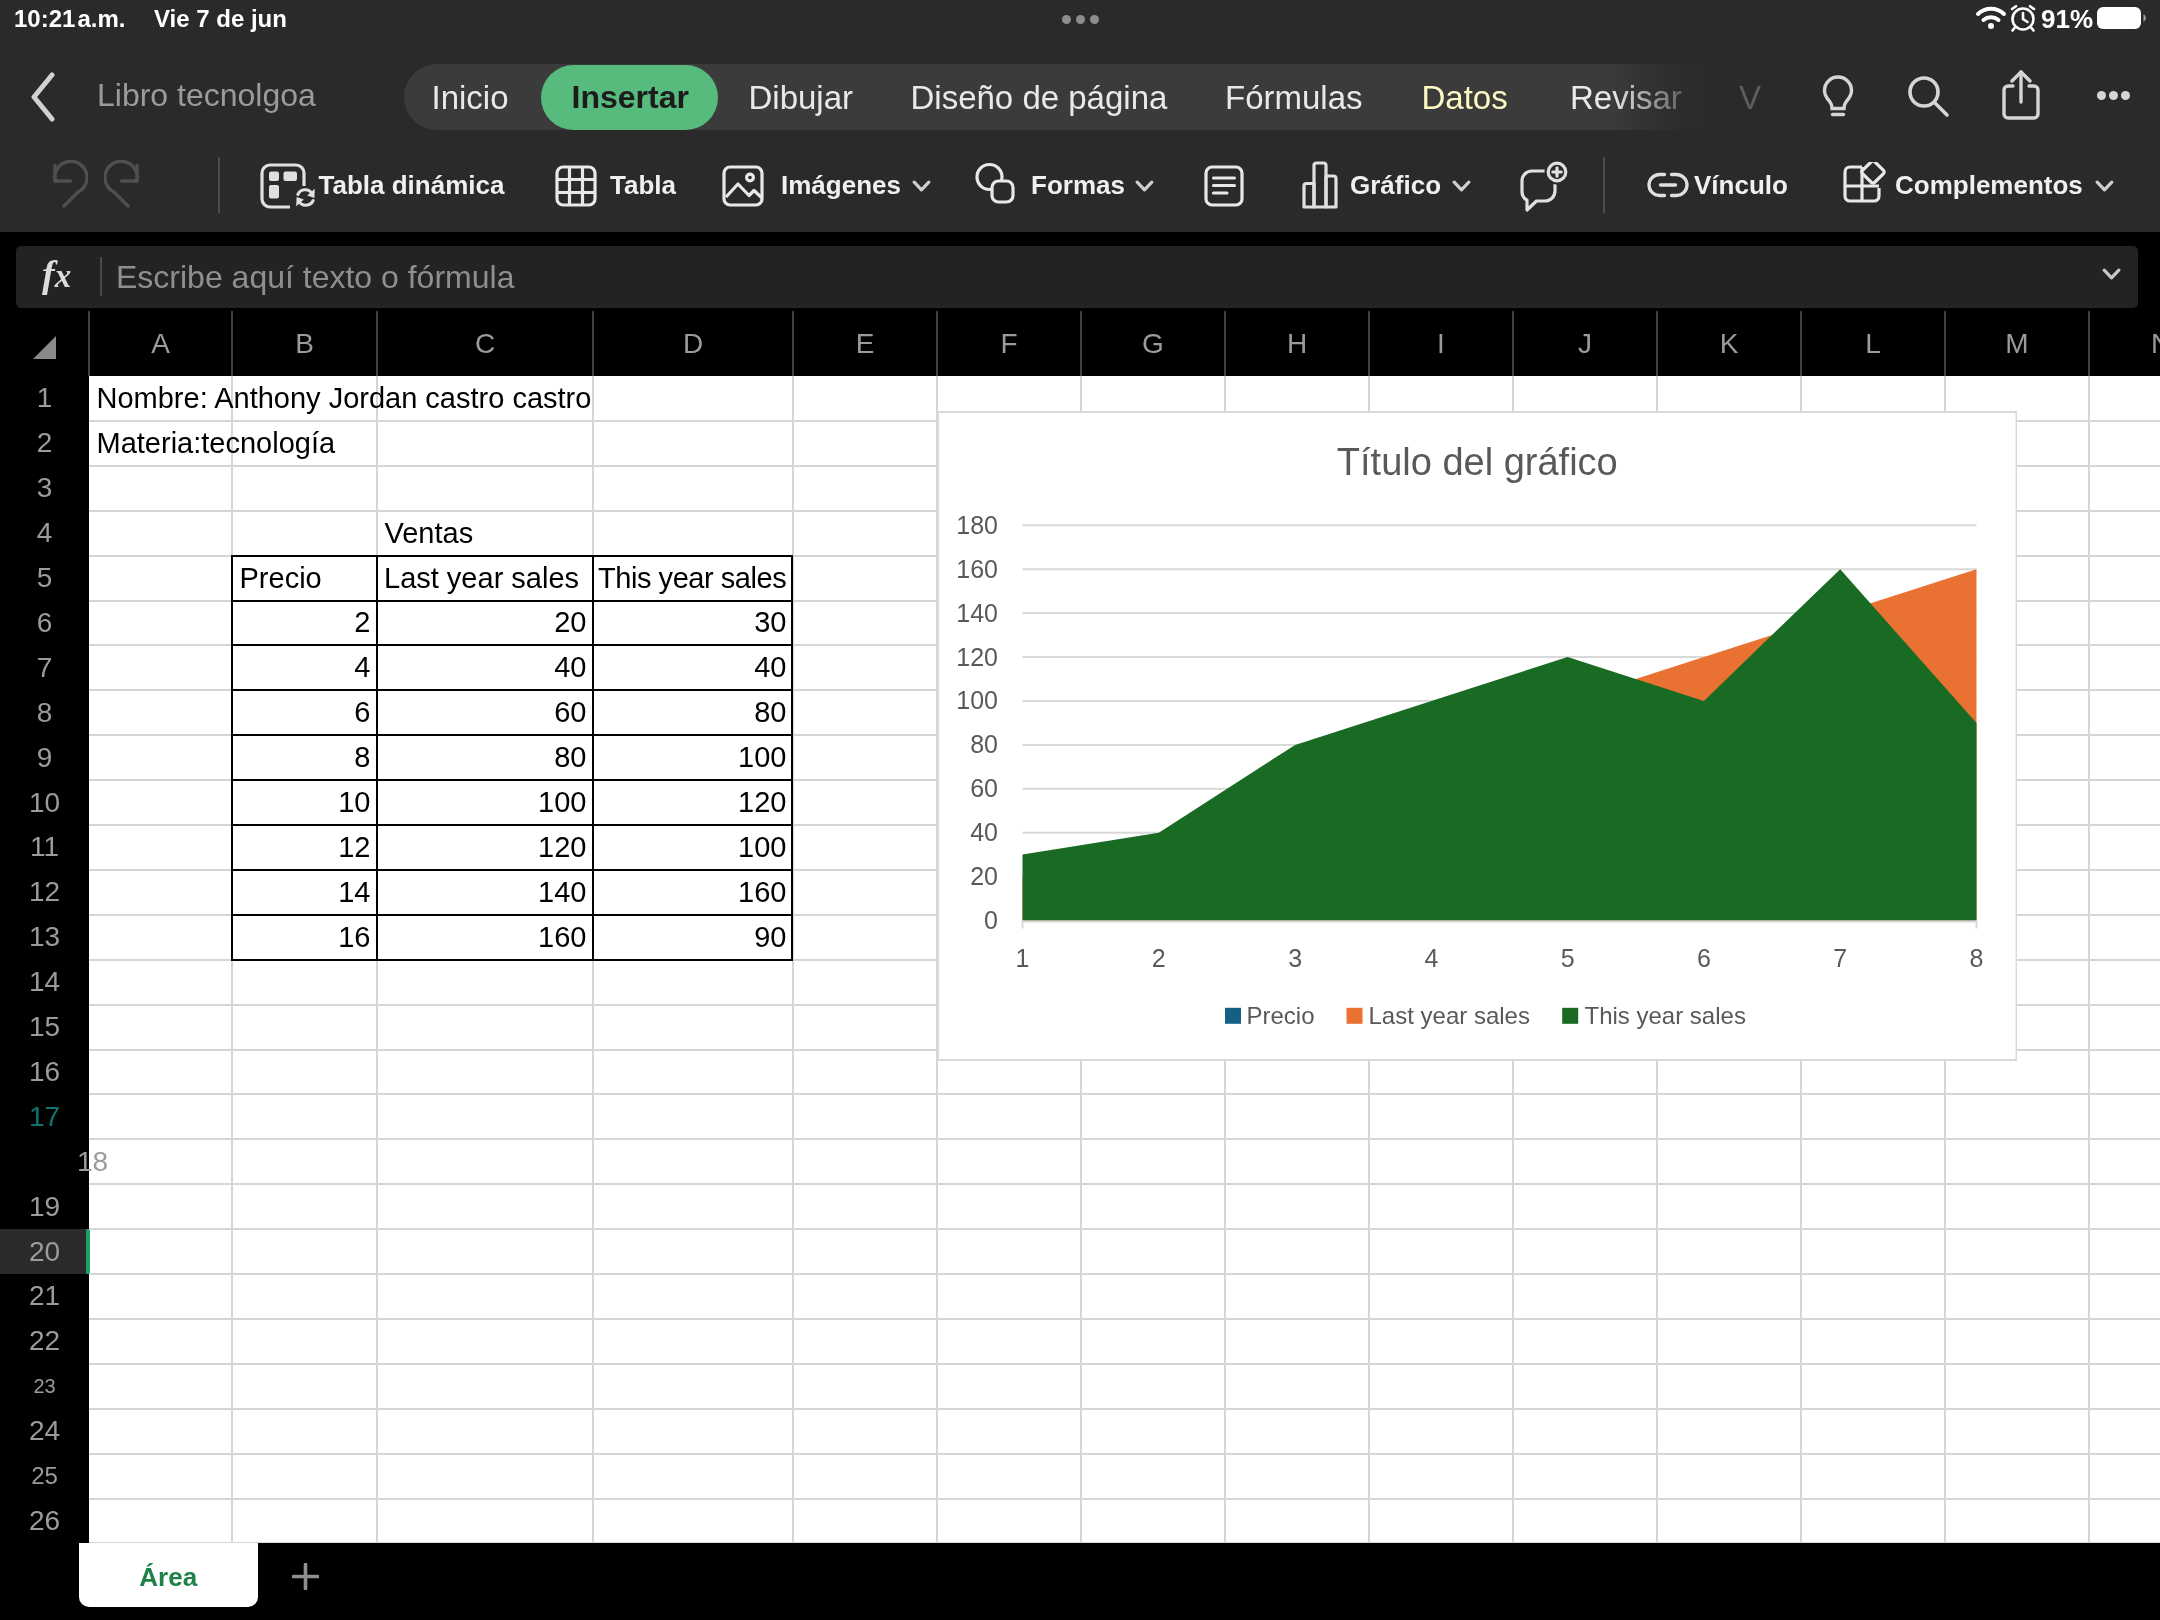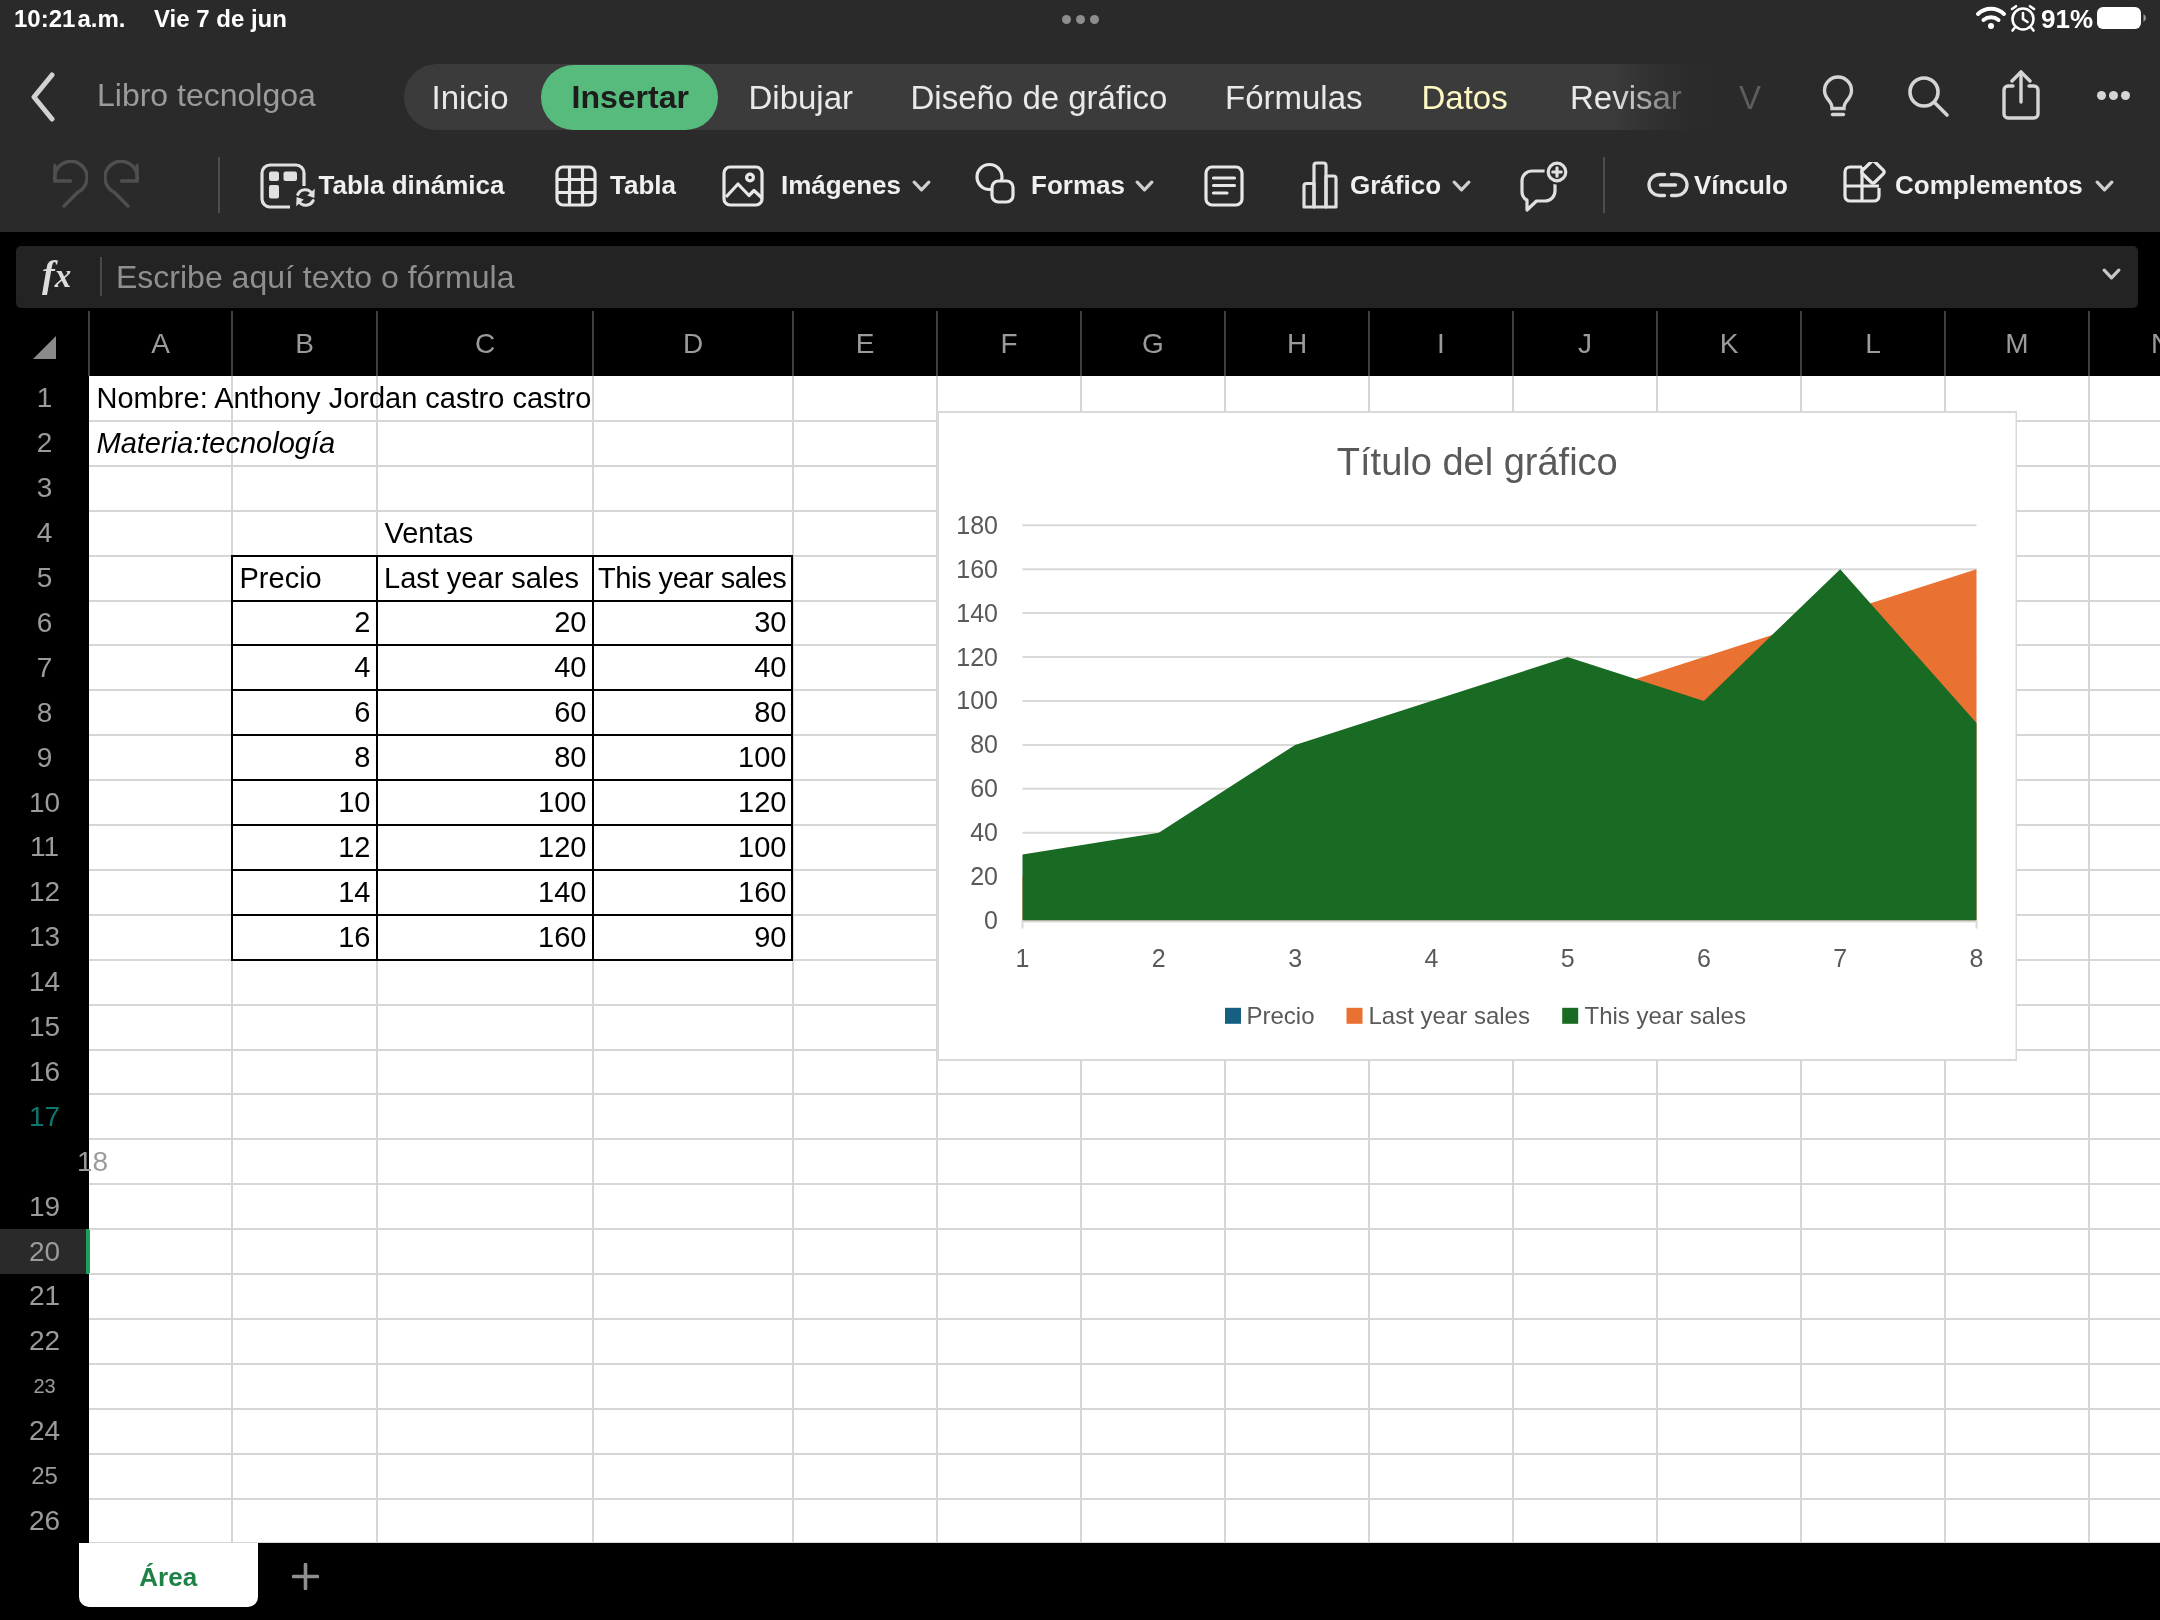--- a/index.html
+++ b/index.html
@@ -38,21 +38,21 @@
 </svg>
 <svg class="abs" style="left:28px;top:72px;" width="30" height="50" viewBox="0 0 30 50">
 <path d="M24 3 L6 25 L24 47" stroke="#d2d2d2" stroke-width="5" fill="none" stroke-linecap="round" stroke-linejoin="round"></path>
   </svg>
 <div class="ct" style="left:97px;top:77px;font-size:32px;color:#9b9b9b;">Libro tecnolgoa</div>
 <div class="abs" style="left:404px;top:64px;width:1338px;height:66px;border-radius:33px;background:linear-gradient(90deg,#3b3b3b 0px,#3b3b3b 1210px,rgba(59,59,59,0) 1335px);"></div>
 <div class="abs" style="left:540.5px;top:65px;width:177px;height:65px;border-radius:32.5px;background:#57bb7d;"></div>
 <div class="ct" style="left:431.5px;top:79.0px;font-size:33px;font-weight:400;color:#e9e9e9;">Inicio</div>
 <div class="ct" style="left:571.5px;top:79.2px;font-size:32px;font-weight:700;color:#1c1c1c;">Insertar</div>
 <div class="ct" style="left:748.5px;top:79.0px;font-size:33px;font-weight:400;color:#e9e9e9;">Dibujar</div>
-<div class="ct" style="left:910.5px;top:79.0px;font-size:33px;font-weight:400;color:#e9e9e9;">Diseño de gráfico</div>
+<div class="ct" style="left:910.5px;top:79.0px;font-size:33px;font-weight:400;color:#e9e9e9;">Diseño de página</div>
 <div class="ct" style="left:1225px;top:79.0px;font-size:33px;font-weight:400;color:#e9e9e9;">Fórmulas</div>
 <div class="ct" style="left:1421.5px;top:79.0px;font-size:33px;font-weight:400;color:#fef9c3;">Datos</div>
 <div class="ct" style="left:1570px;top:79.0px;font-size:33px;font-weight:400;color:#e9e9e9;">Revisar</div>
 <div class="abs" style="left:1612px;top:58px;width:135px;height:78px;background:linear-gradient(90deg,rgba(42,42,42,0) 0%,rgba(42,42,42,0.75) 55%,#2a2a2a 100%);"></div>
 <div class="ct" style="left:1739px;top:79px;font-size:33px;color:#5d5d5d;">V</div>
 <svg class="abs" style="left:1818px;top:74px;" width="40" height="46" viewBox="0 0 40 46">
 <g stroke="#d5d5d5" fill="none" stroke-width="3.4" stroke-linecap="round">
 <path d="M20 3 a13.5 13.5 0 0 1 13.5 13.5 c0 5.5-3.2 8.4-5.3 11.2 -1.5 2-2.2 3.5-2.2 5.8 v1 h-12 v-1 c0-2.3-.7-3.8-2.2-5.8 -2.1-2.8-5.3-5.7-5.3-11.2 A13.5 13.5 0 0 1 20 3 z"></path>
 <path d="M14.5 40.5 h11"></path>
 </g>
@@ -272,21 +272,21 @@
 <div class="abs" style="left:89px;top:1183.1999999999998px;width:2071px;height:2px;background:#d6d6d6;"></div>
 <div class="abs" style="left:89px;top:1228.1px;width:2071px;height:2px;background:#d6d6d6;"></div>
 <div class="abs" style="left:89px;top:1273.0px;width:2071px;height:2px;background:#d6d6d6;"></div>
 <div class="abs" style="left:89px;top:1317.9px;width:2071px;height:2px;background:#d6d6d6;"></div>
 <div class="abs" style="left:89px;top:1362.8px;width:2071px;height:2px;background:#d6d6d6;"></div>
 <div class="abs" style="left:89px;top:1407.7px;width:2071px;height:2px;background:#d6d6d6;"></div>
 <div class="abs" style="left:89px;top:1452.6px;width:2071px;height:2px;background:#d6d6d6;"></div>
 <div class="abs" style="left:89px;top:1497.5px;width:2071px;height:2px;background:#d6d6d6;"></div>
 <div class="abs" style="left:89px;top:1542.3999999999999px;width:2071px;height:2px;background:#d6d6d6;"></div>
 <div class="ct" style="left:96.5px;top:381.95px;line-height:33px;font-size:29px;color:#000;">Nombre: Anthony Jordan castro castro</div>
-<div class="ct" style="left:96.5px;top:426.84999999999997px;line-height:33px;font-size:29px;color:#000;font-style:italic;">Materia:tecnología</div>
+<div class="ct" style="left:96.5px;top:426.84999999999997px;line-height:33px;font-size:29px;color:#000;">Materia:tecnología</div>
 <div class="ct" style="left:384.5px;top:516.65px;line-height:33px;font-size:29px;color:#000;">Ventas</div>
 <div class="ct" style="left:239.5px;top:561.5500000000001px;line-height:33px;font-size:29px;color:#000;">Precio</div>
 <div class="ct" style="left:384px;top:561.5500000000001px;line-height:33px;font-size:29px;color:#000;">Last year sales</div>
 <div class="ct" style="left:598px;top:561.5500000000001px;line-height:33px;font-size:29px;color:#000;letter-spacing:-0.45px;">This year sales</div>
 <div class="ct" style="left:170.5px;top:606.45px;width:200px;text-align:right;line-height:33px;font-size:29px;color:#000;">2</div>
 <div class="ct" style="left:386.5px;top:606.45px;width:200px;text-align:right;line-height:33px;font-size:29px;color:#000;">20</div>
 <div class="ct" style="left:586.5px;top:606.45px;width:200px;text-align:right;line-height:33px;font-size:29px;color:#000;">30</div>
 <div class="ct" style="left:170.5px;top:651.35px;width:200px;text-align:right;line-height:33px;font-size:29px;color:#000;">4</div>
 <div class="ct" style="left:386.5px;top:651.35px;width:200px;text-align:right;line-height:33px;font-size:29px;color:#000;">40</div>
 <div class="ct" style="left:586.5px;top:651.35px;width:200px;text-align:right;line-height:33px;font-size:29px;color:#000;">40</div>

